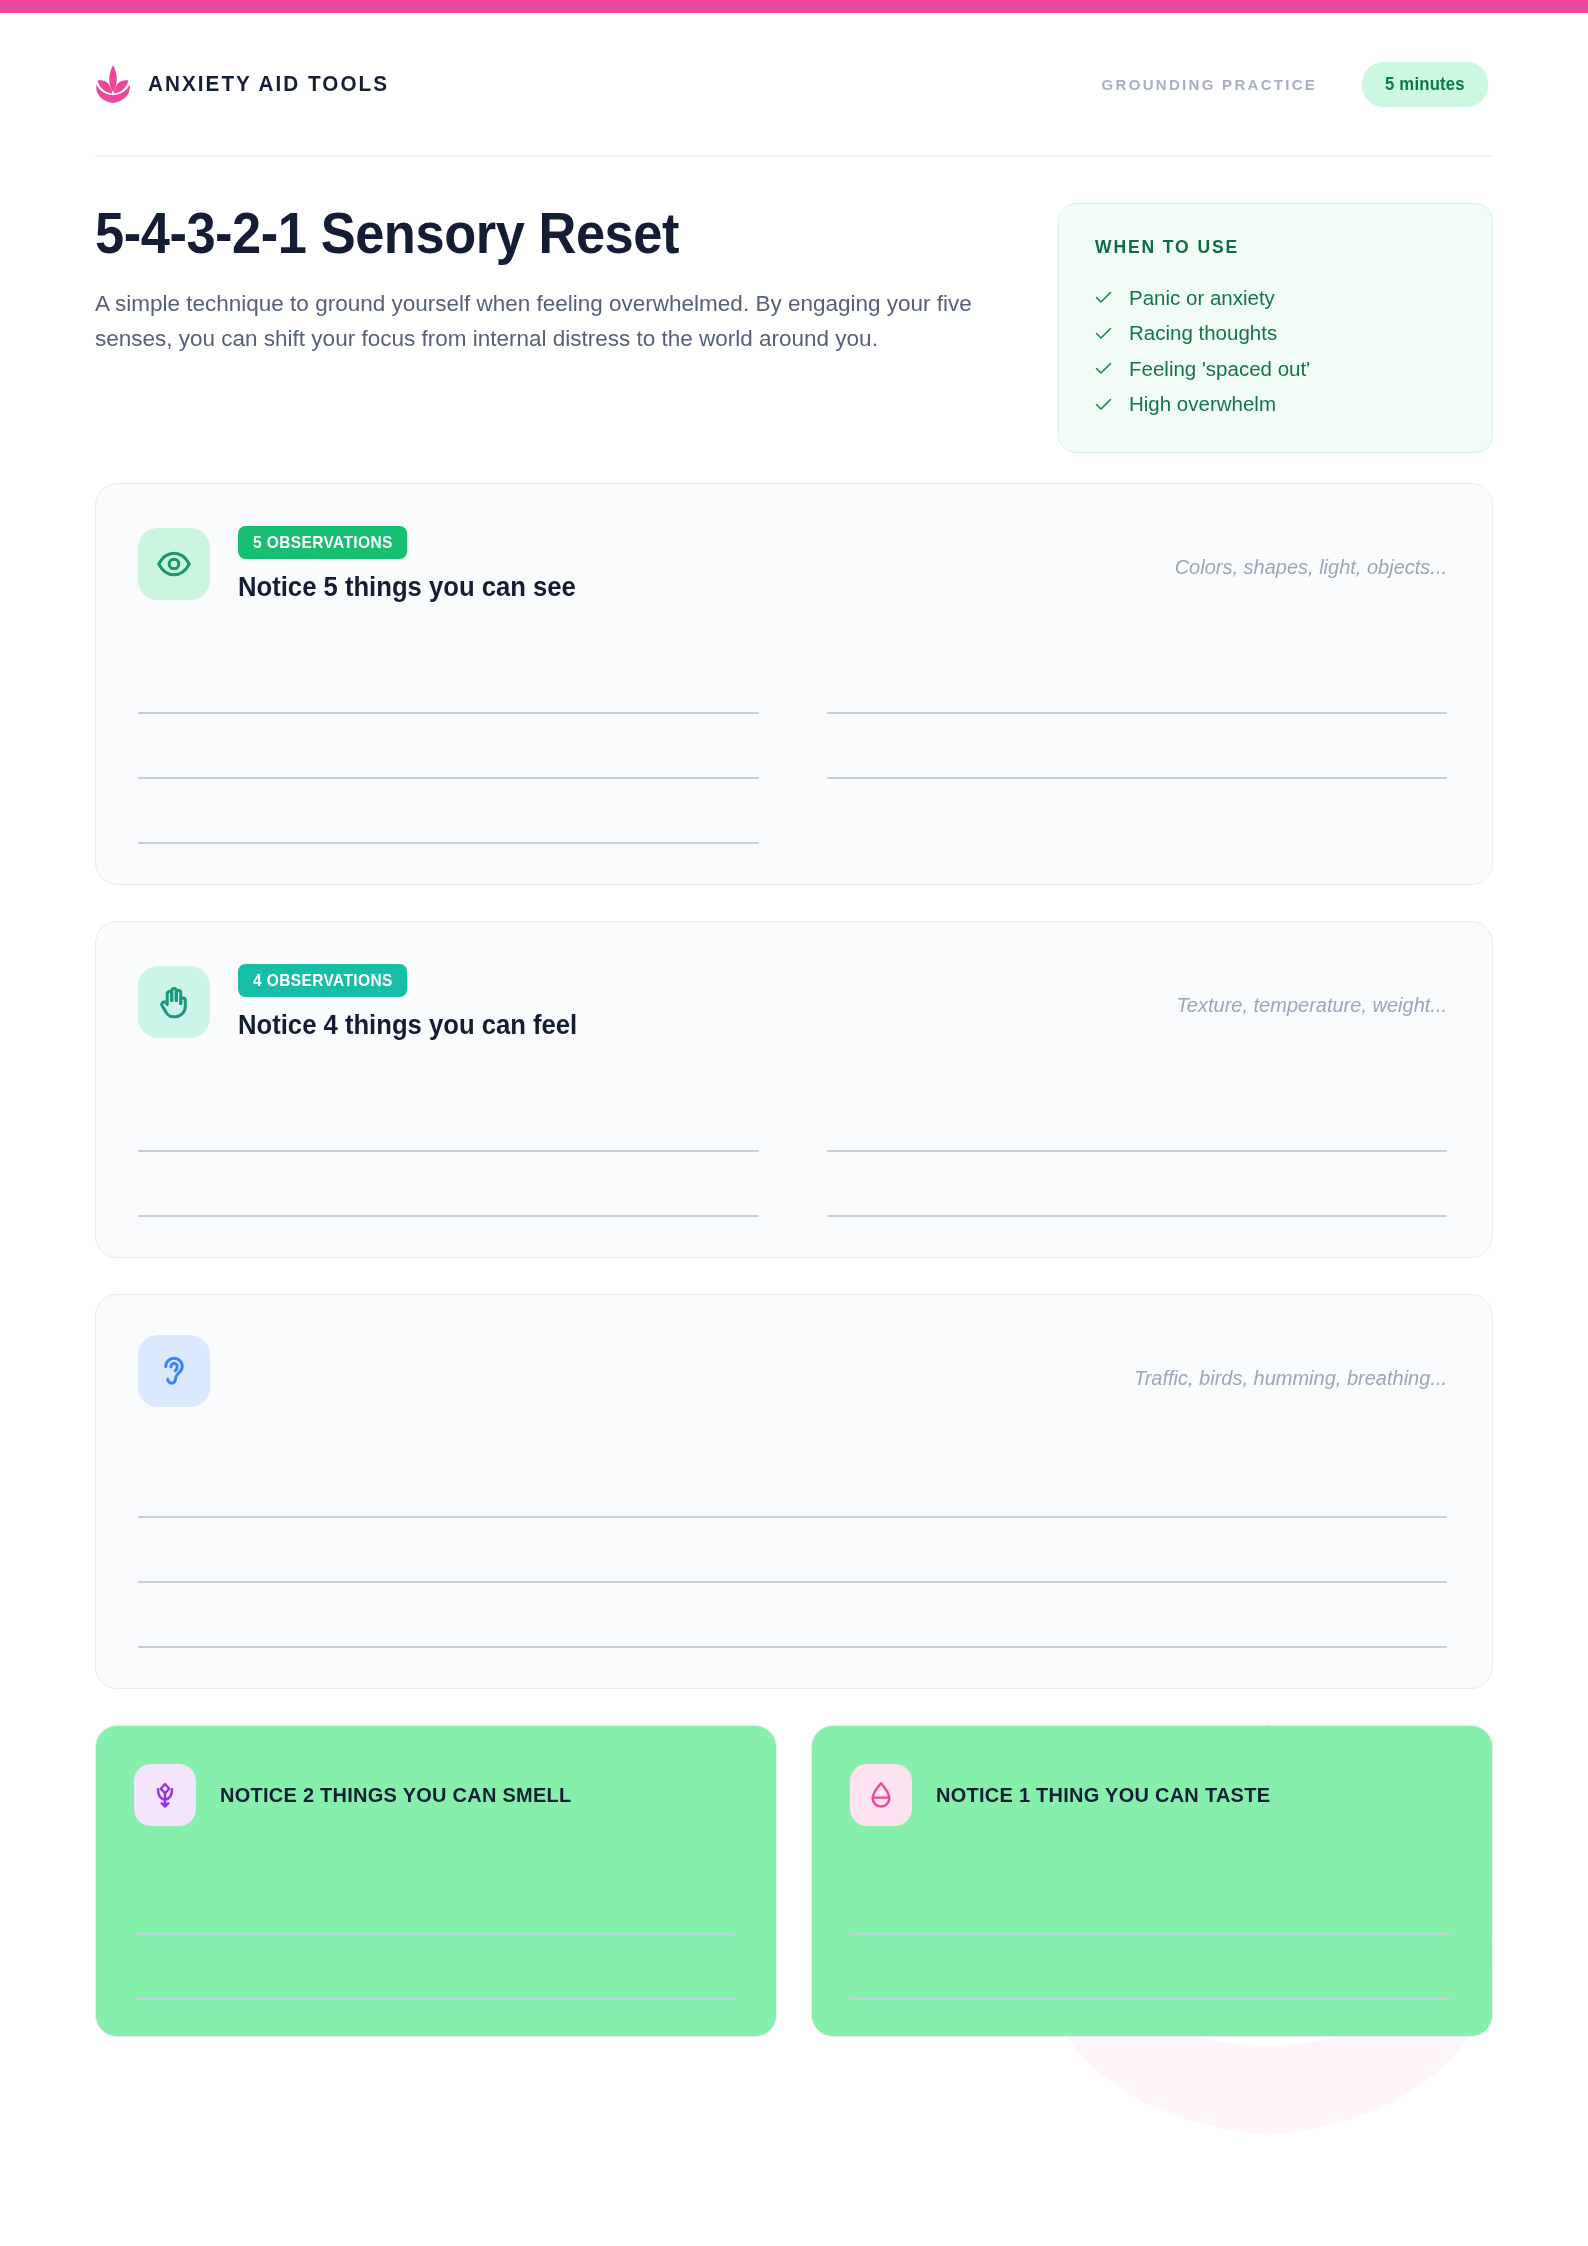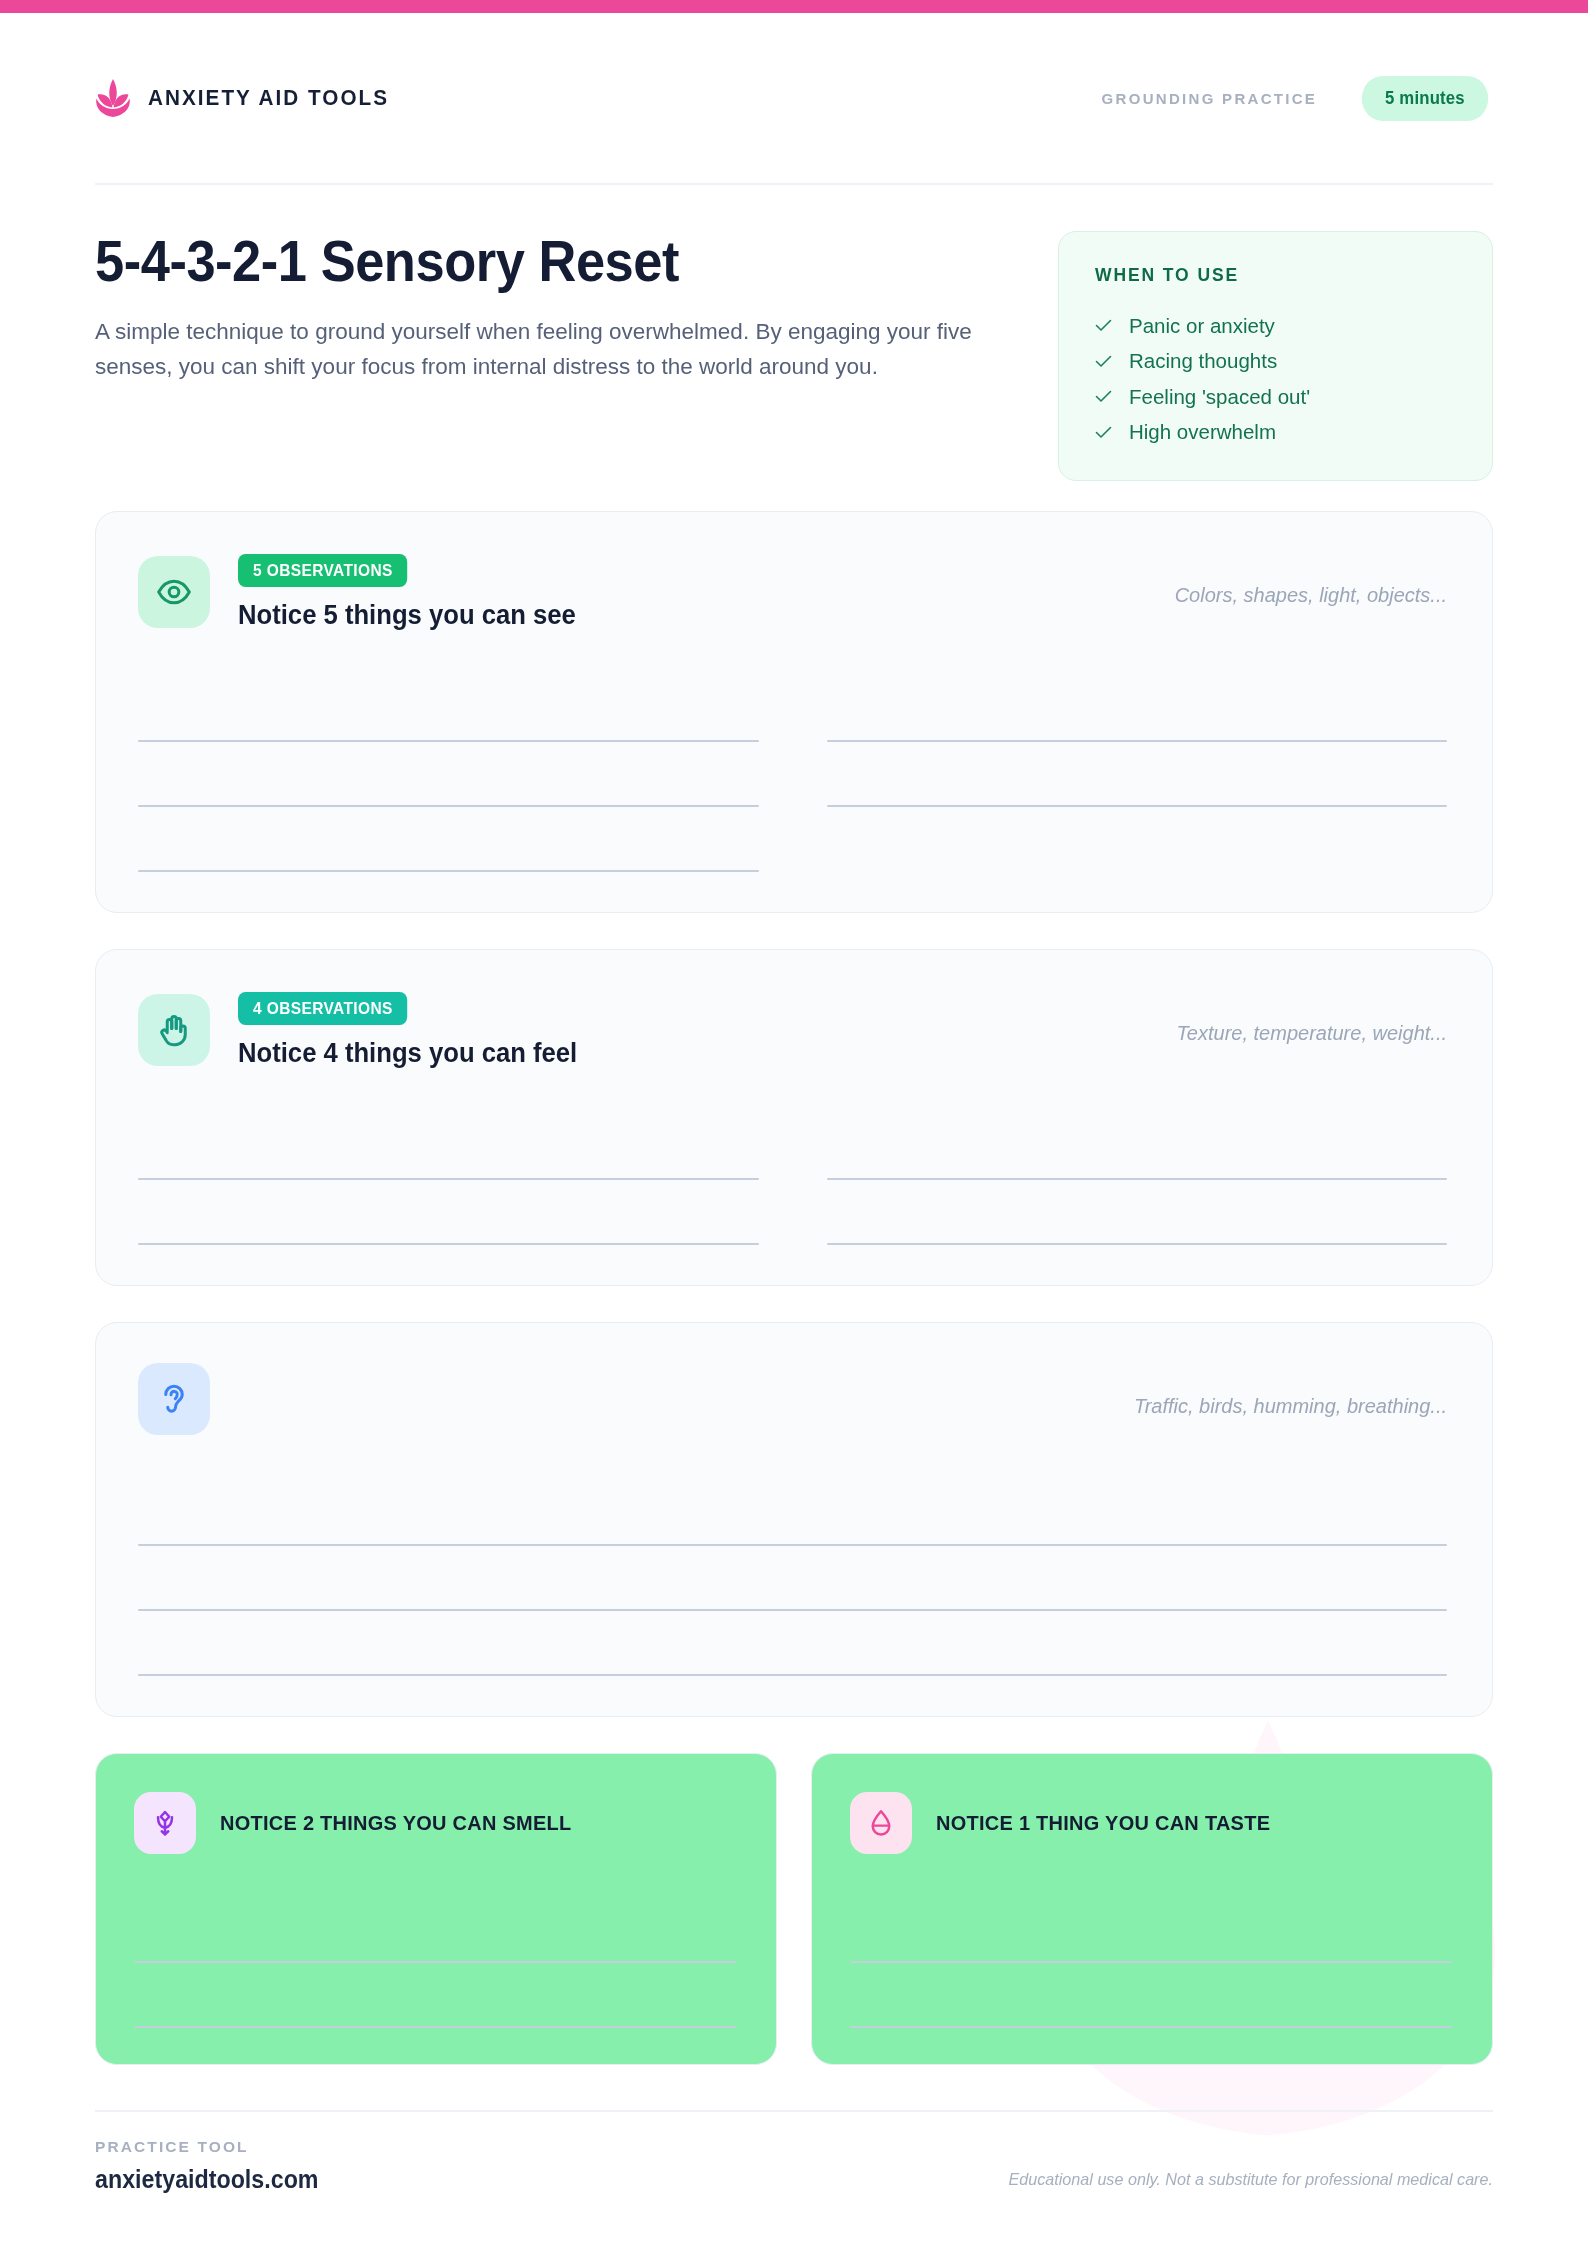--- a/index.html
+++ b/index.html
@@ -45,21 +45,21 @@
     top: 13px; left: 0;
     width: 1588px;
     padding: 0 95px;
   }
 
   
   .header {
     display: flex;
     align-items: center;
     justify-content: space-between;
-    height: 172px;
+    height: 144px;
     border-bottom: 2px solid #EEF1F5;
   }
   .brand {
     display: flex;
     align-items: center;
     gap: 17px;
   }
   .brand-mark { width: 36px; height: 40px; display: block; }
   .brand-name {
     font-size: 22.5px;
@@ -463,21 +463,14 @@
           <div class="lines one-col small-lines">
             <div class="line-slot"></div>
             <div class="line-slot"></div>
           </div>
         </div>
 
       </div>
     </div>
   </div>
 
-  <div class="footer">
-    <div>
-      <div class="footer-kicker">PRACTICE TOOL</div>
-      <div class="footer-site">anxietyaidtools.com</div>
-    </div>
-    <div class="footer-disclaimer">Educational use only. Not a substitute for professional medical care.</div>
-  </div>
 
 </div>
 
 </body></html>

